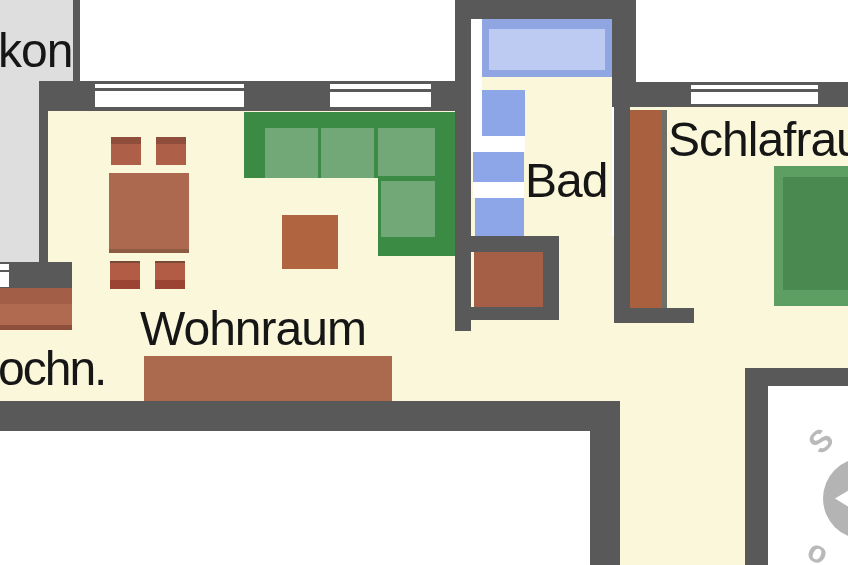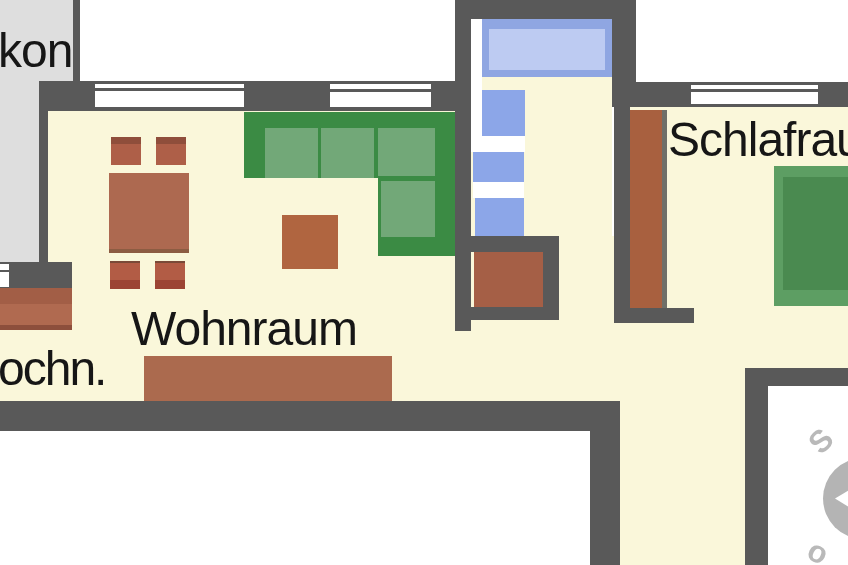--- a/index.html
+++ b/index.html
@@ -122,24 +122,25 @@
   <div class="wall" style="left:745px;top:368px;width:103px;height:18px;"></div>
 
   <div class="wall" style="left:745px;top:368px;width:23px;height:197px;"></div>
 
   <div class="wall" style="left:0;top:401px;width:620px;height:30px;"></div>
 
   <div class="wall" style="left:590px;top:402px;width:30px;height:163px;"></div>
 
   <div class="lbl" style="left:-2px;top:27px;">kon</div>
 
-  <div class="lbl" style="left:131px;top:305px;">Wohnraum</div>
+  <div class="lbl" style="left:140px;top:305px;">Wohnraum</div>
 
   <div class="lbl" style="left:-2px;top:345px;letter-spacing:-2px;">ochn.</div>
 
+  <div class="lbl" style="left:525px;top:157px;">Bad</div>
 
 
   <div class="lbl" style="left:668px;top:116px;">Schlafraum</div>
 
   <svg class="abs" style="left:740px;top:388px;" width="108" height="177" viewBox="740 388 108 177">
     <circle cx="863.5" cy="498.5" r="40.5" fill="#b4b4b4"></circle>
     <polygon points="835,498.5 856,485.8 856,511.3" fill="#ffffff"></polygon>
     <text x="821" y="441" font-size="31" font-weight="bold" fill="#b9b9b9" font-family="Liberation Sans, sans-serif" text-anchor="middle" dominant-baseline="central" transform="rotate(-45 821 441)">S</text>
     <text x="818" y="552" font-size="31" font-weight="bold" fill="#b9b9b9" font-family="Liberation Sans, sans-serif" text-anchor="middle" dominant-baseline="central" transform="rotate(25 818 552)">o</text>
   </svg>

